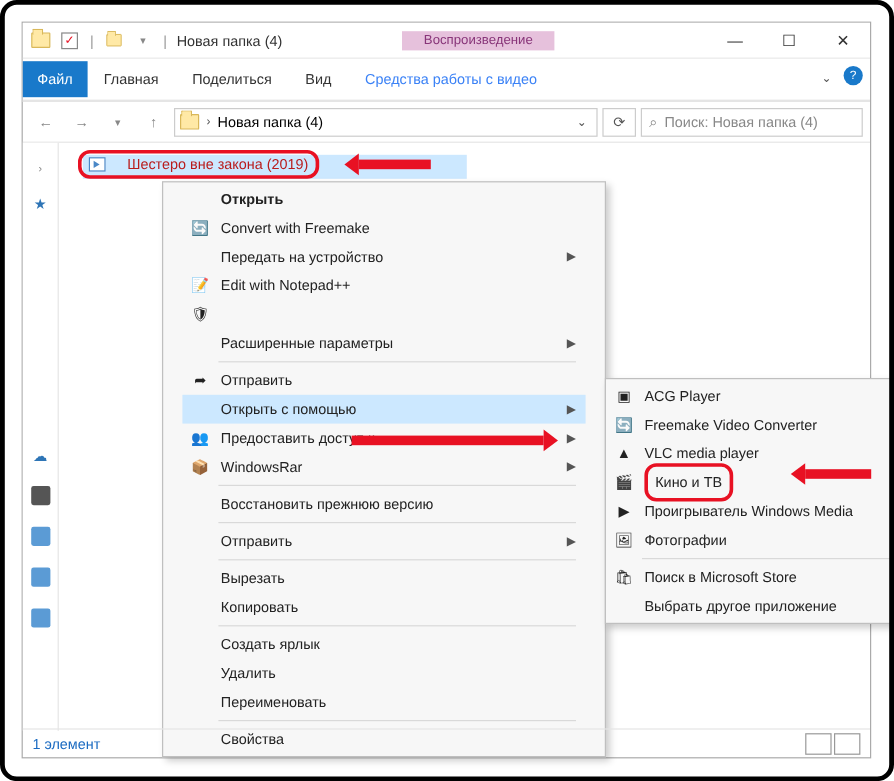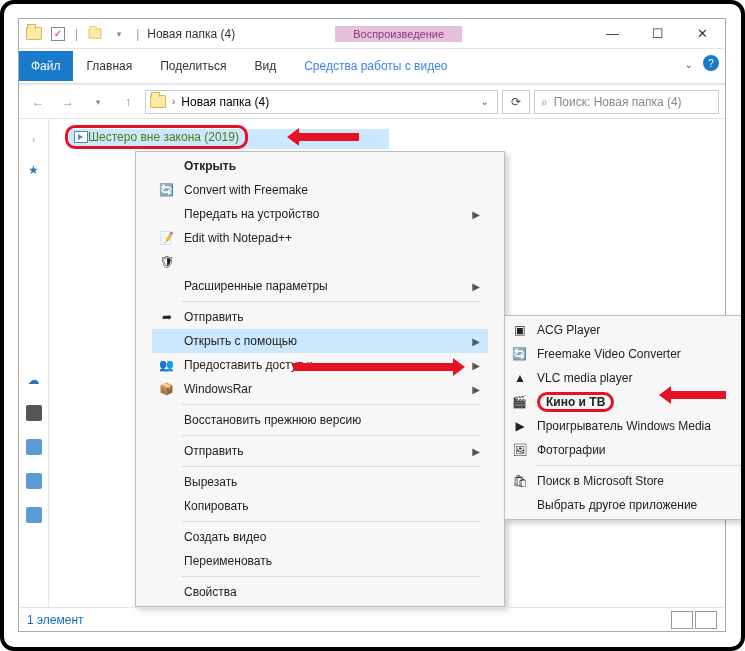--- a/index.html
+++ b/index.html
@@ -145,21 +145,21 @@
       <span class="np-icon" style="background:#555"></span>
       <span class="np-icon"></span>
       <span class="np-icon"></span>
       <span class="np-icon"></span>
     </div>
     <div class="content">
       <div class="file-item"></div>
       <div class="filename-wrap">
         <span class="red-ring">
           <span class="video-ic"></span>
-          <span style="margin-left:0;color:#4d7c0f">Шестеро вне закона (2019)</span>
+          <span style="margin-left:18px;color:#b91c1c">Шестеро вне закона (2019)</span>
         </span>
       </div>
 
       <div class="ctxmenu" id="ctx">
           <div class="mi bold">
             <span>Открыть</span>
           </div>
           <div class="mi">
             <span class="micon">🔄</span>
             <span>Convert with Freemake</span>
@@ -209,21 +209,24 @@
           </div>
           <div class="sep"></div>
           <div class="mi">
             <span>Вырезать</span>
           </div>
           <div class="mi">
             <span>Копировать</span>
           </div>
           <div class="sep"></div>
           <div class="mi">
-            <span>Создать видео</span>
+            <span>Создать ярлык</span>
+          </div>
+          <div class="mi">
+            <span>Удалить</span>
           </div>
           <div class="mi">
             <span>Переименовать</span>
           </div>
           <div class="sep"></div>
           <div class="mi">
             <span>Свойства</span>
           </div>
         </div>
 
@@ -235,21 +238,21 @@
           <div class="mi">
             <span class="micon">🔄</span>
             <span>Freemake Video Converter</span>
           </div>
           <div class="mi">
             <span class="micon">▲</span>
             <span>VLC media player</span>
           </div>
           <div class="mi">
             <span class="micon">🎬</span>
-            <span><span class="red-ring" style="height: 20px; font-weight: bold;">Кино и ТВ</span></span>
+            <span><span class="red-ring" style="height: 32px;">Кино и ТВ</span></span>
           </div>
           <div class="mi">
             <span class="micon">▶</span>
             <span>Проигрыватель Windows Media</span>
           </div>
           <div class="mi">
             <span class="micon">🖼</span>
             <span>Фотографии</span>
           </div>
           <div class="sep"></div>

